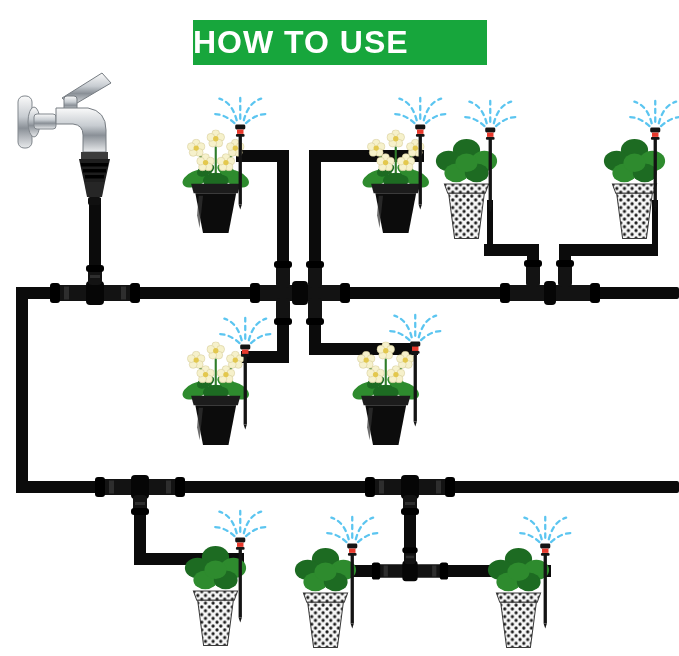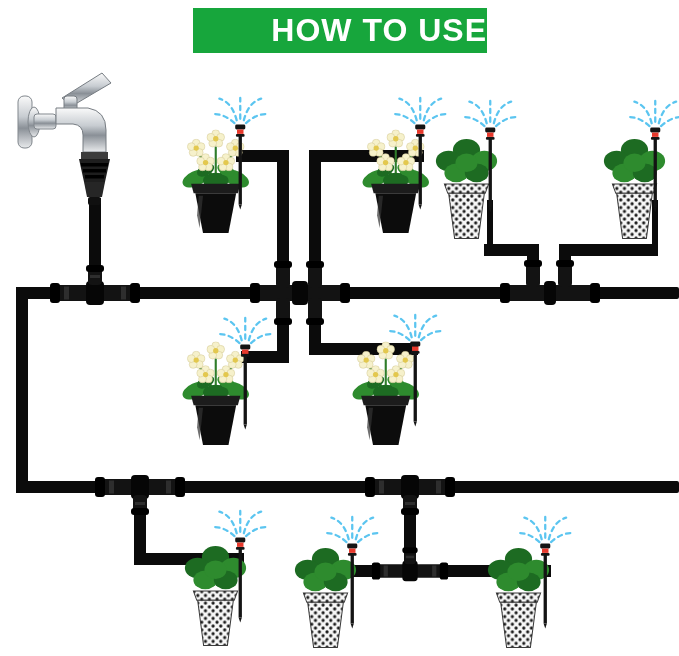--- a/index.html
+++ b/index.html
@@ -1,17 +1,17 @@
 <!DOCTYPE html>
 <html style="--banner: #17a63c; --background: #ffffff; --tube: #0b0b0b; --connector: #131313; --spray: #5bc5f0; --nozzle: #e7392c; --leaf: #2e8b2e; --leaf_dark: #1d6b22; --flower: #f6f1cb; --flower_center: #e3c84e; --pot_black: #0c0c0c; --pot_white: #f7f7f7;"><head>
 <meta charset="utf-8">
 <style>
   html,body{margin:0;padding:0;background:#fff;}
   .page{position:relative;width:679px;height:656px;background:var(--background,#fff);overflow:hidden;font-family:"Liberation Sans",sans-serif;}
-  .banner{position:absolute;left:193px;top:8px;width:294px;height:45px;background:var(--banner,#17a63c);display:flex;align-items:center;justify-content:flex-end;}
+  .banner{position:absolute;left:193px;top:20px;width:294px;height:45px;background:var(--banner,#17a63c);display:flex;align-items:center;justify-content:flex-start;}
   .banner span{color:#fff;font-weight:bold;font-size:32px;letter-spacing:1px;}
   .scene{position:absolute;left:0;top:0;}
 </style>
 </head>
 <body>
 
 <div class="page">
 
   <div class="banner">
     <span>HOW TO USE</span>

